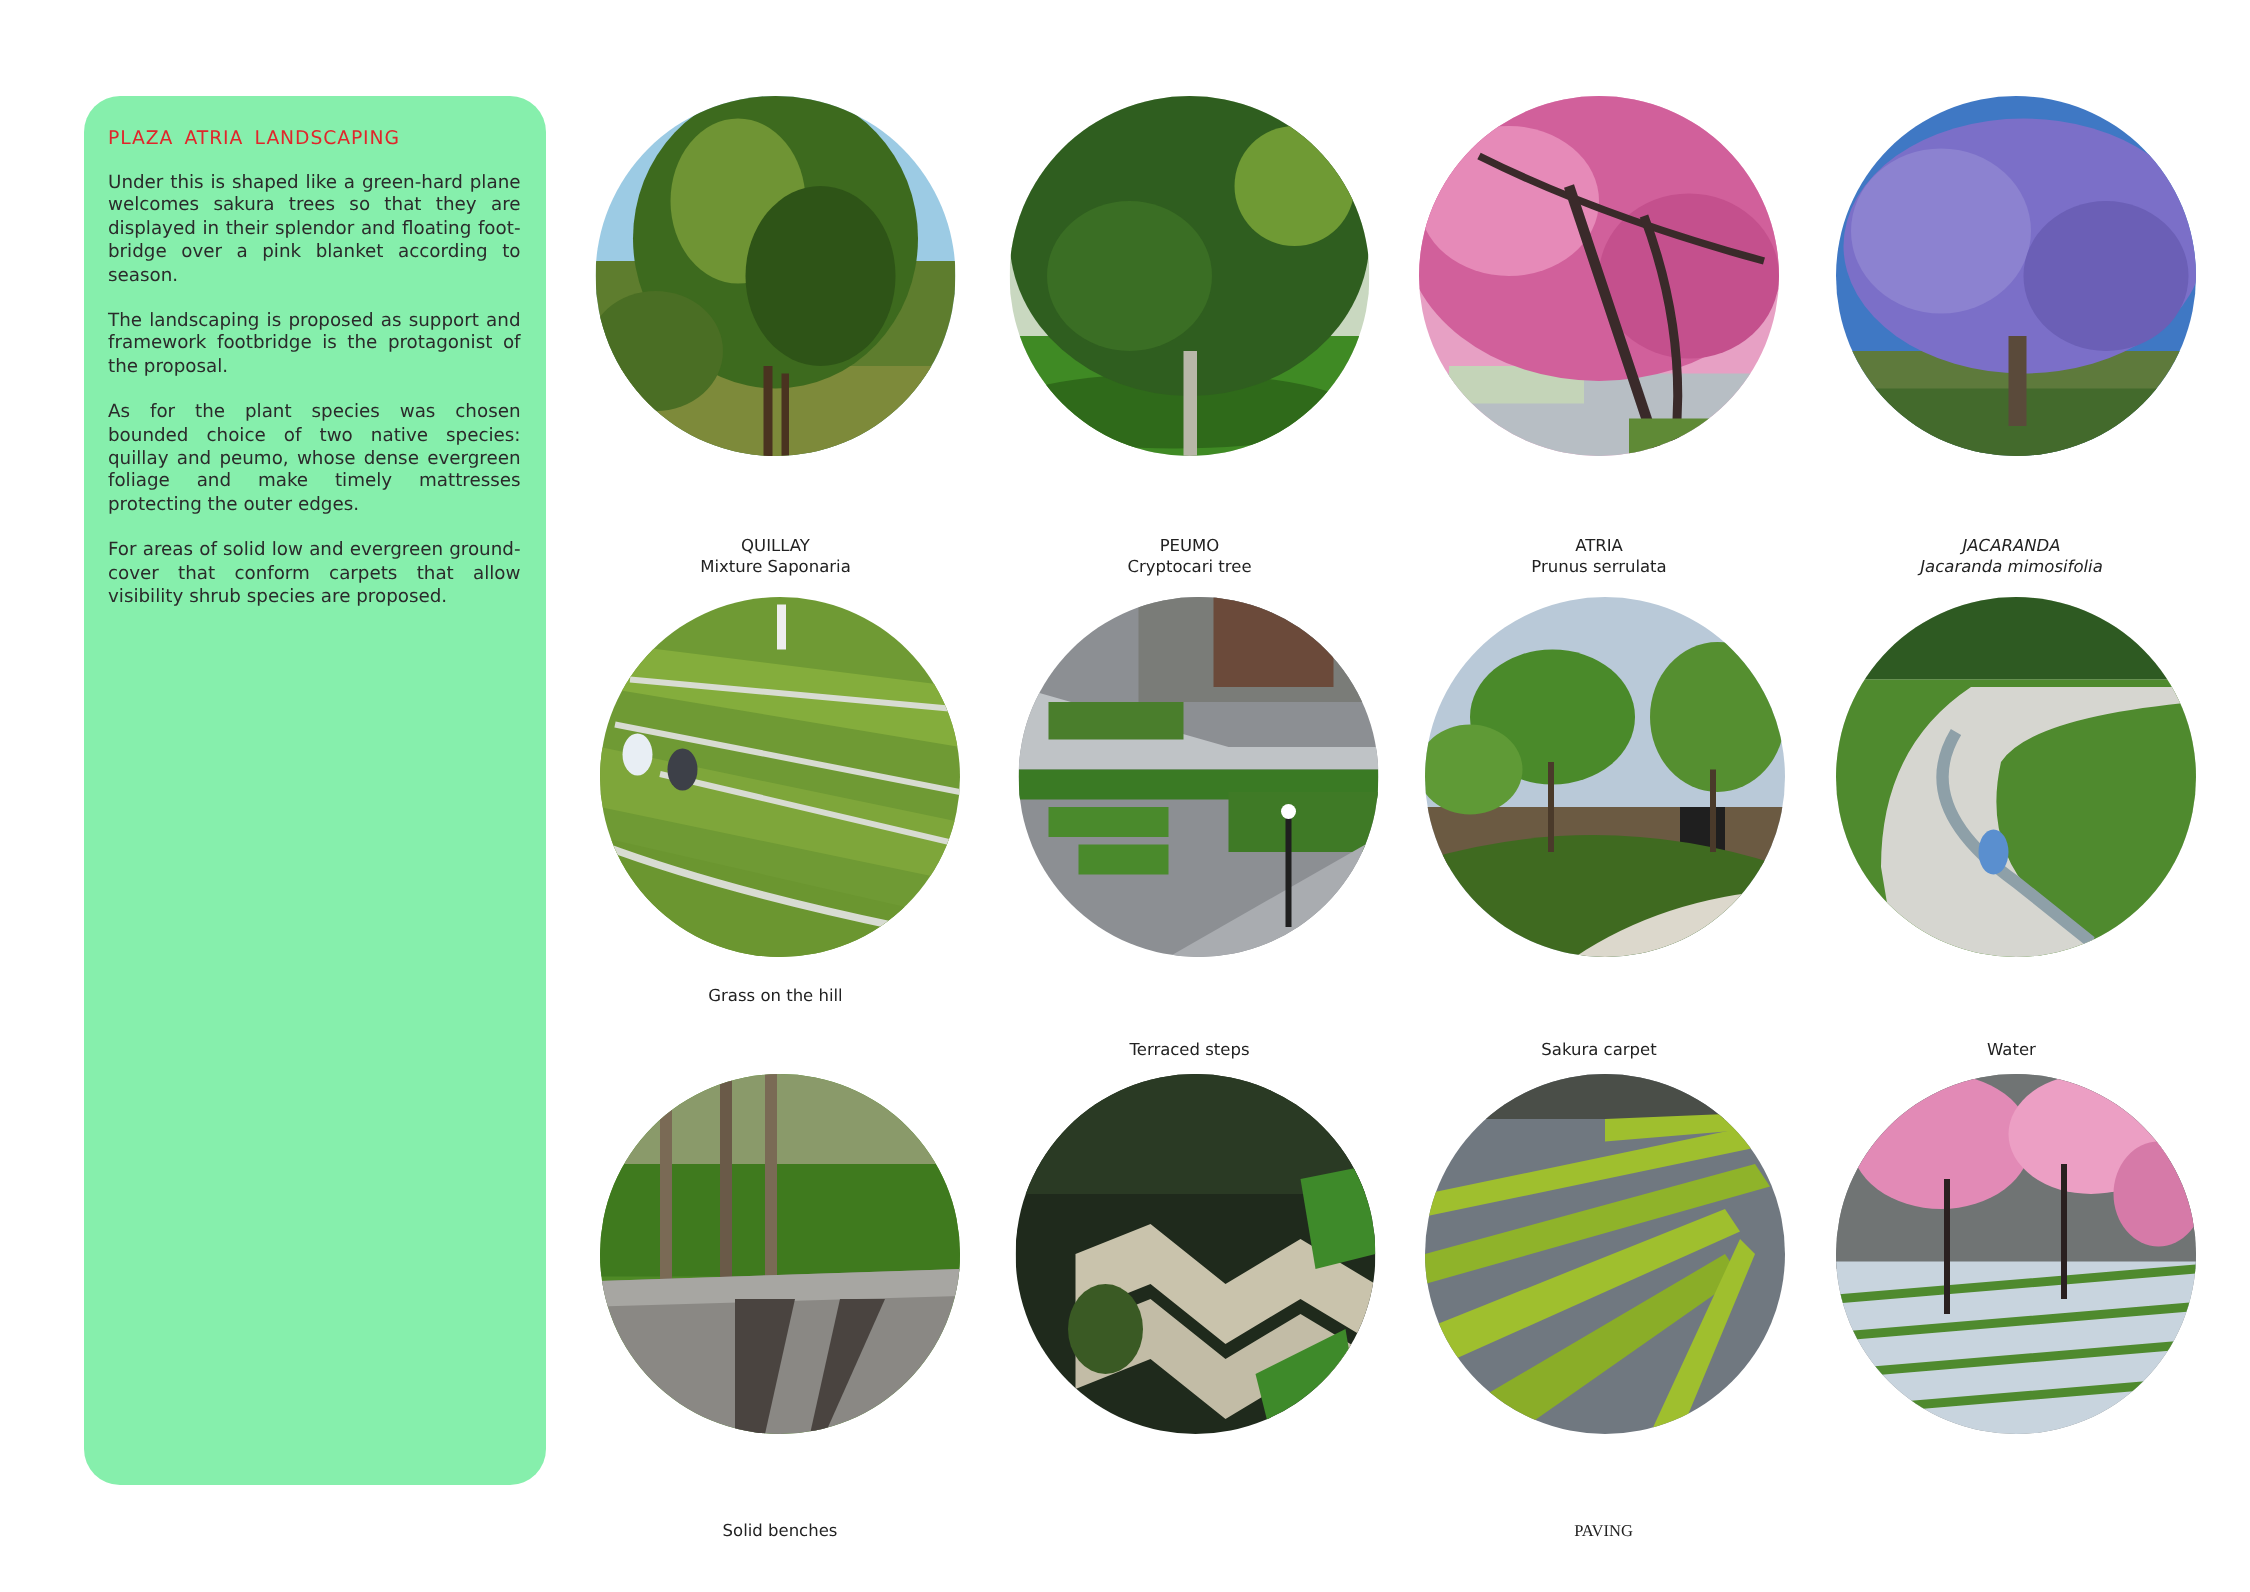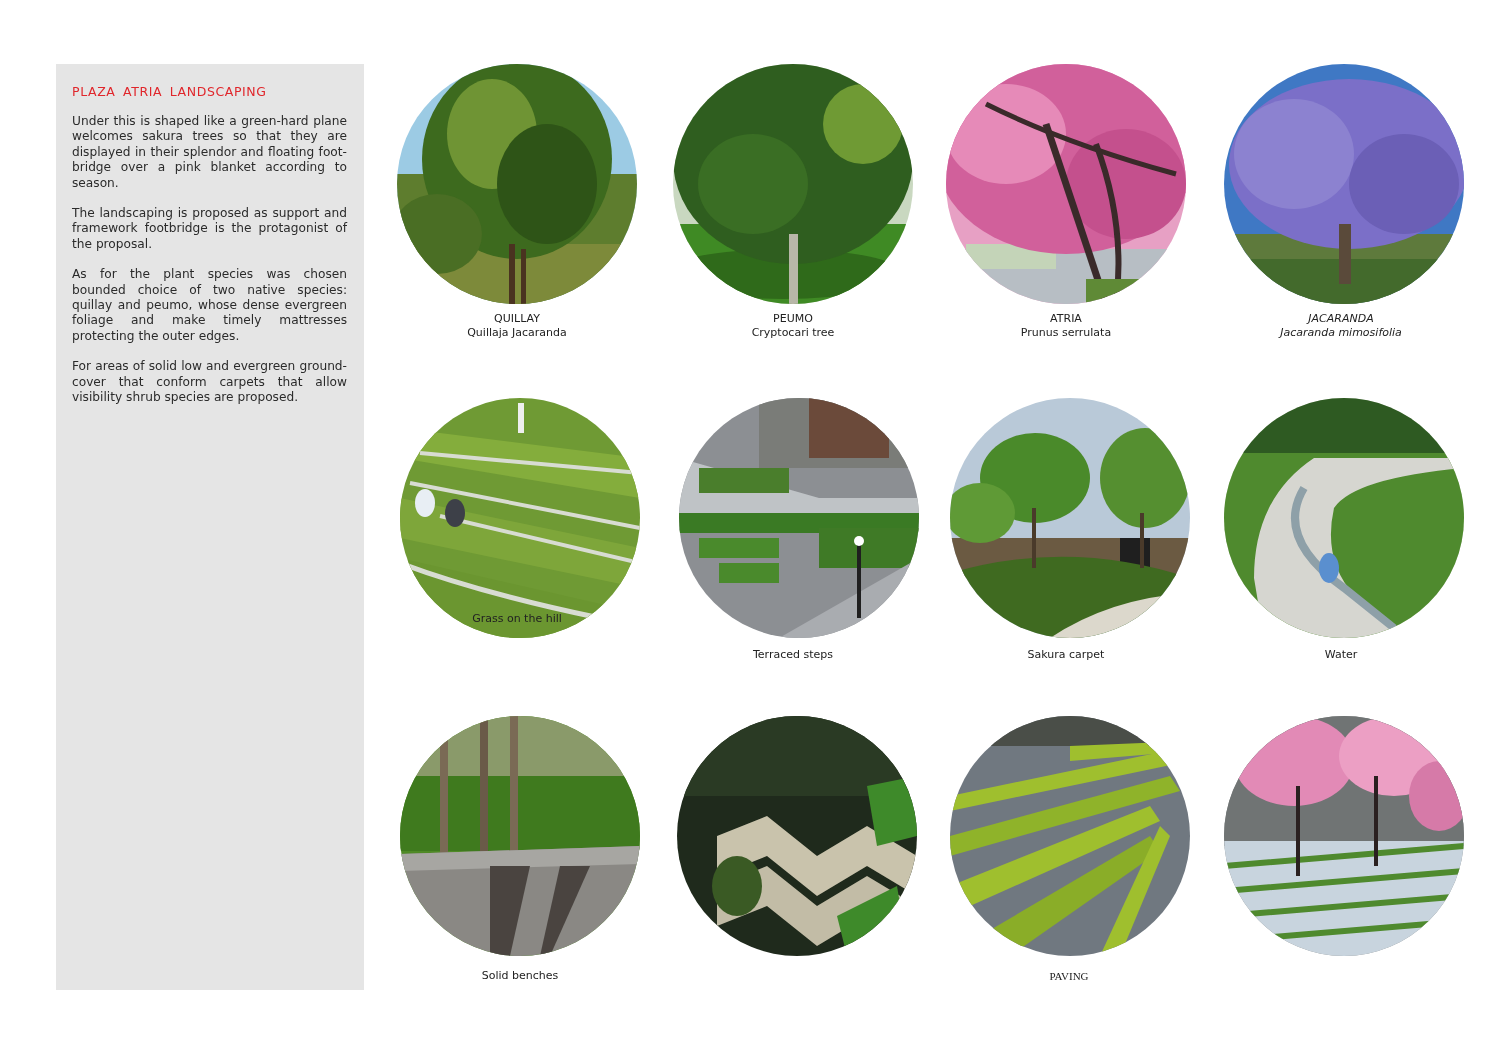--- a/index.html
+++ b/index.html
@@ -2,36 +2,36 @@
 <html><head>
 <meta charset="utf-8">
 <style>
   html, body { margin:0; padding:0; }
   body {
     width:1500px; height:1061px; background:#ffffff; position:relative; overflow:hidden;
     font-family:"DejaVu Sans", sans-serif; color:#2a2a2a;
   }
   .panel {
     position:absolute; left:56px; top:64px; width:308px; height:926px;
-    background:#e5e5e5; box-sizing:border-box; padding:20px 17px 0 16px;
+    background:#86efac; box-sizing:border-box; padding:20px 17px 0 16px;border-radius:24px;
   }
   .panel h1 {
     margin:0 0 15px 0; font-size:12.5px; font-weight:normal; letter-spacing:0.6px;
     word-spacing:3px;
   }
   .panel p {
     margin:0 0 15px 0; font-size:12.2px; line-height:15.4px; text-align:justify;
     color:#2b2b2b;
   }
   .circle {
     position:absolute; width:240px; height:240px; border-radius:50%; overflow:hidden;
   }
   .circle svg { width:100%; height:100%; display:block; }
   .caption {
-    position:absolute; width:260px; text-align:center; font-size:11px; line-height:14px; color:#222;
+    position:absolute; width:260px; text-align:center; font-size:11px; line-height:14px; color:#222;margin-top:45px;
   }
   .caption.wide { width:520px;font-family:Liberation Serif, serif; }
 </style>
 </head>
 <body>
 
 <div class="panel">
   <h1 style="color:#e0262b;">PLAZA ATRIA LANDSCAPING</h1>
   <p>Under this is shaped like a green-hard plane welcomes sakura trees so that they are displayed in their splendor and floating foot-bridge over a pink blanket according to season.</p>
   <p>The landscaping is proposed as support and framework footbridge is the protagonist of the proposal.</p>
@@ -84,21 +84,21 @@
     <rect y="195" width="240" height="45" fill="#436a2c"></rect>
     <ellipse cx="125" cy="100" rx="120" ry="85" fill="#7b6fc8"></ellipse>
     <ellipse cx="70" cy="90" rx="60" ry="55" fill="#8c82d0"></ellipse>
     <ellipse cx="180" cy="120" rx="55" ry="50" fill="#6b5fb6"></ellipse>
     <rect x="115" y="160" width="12" height="60" fill="#5a4a3a"></rect>
   </svg>
 </div>
 
 <div class="caption" style="left:387px; top:312px;">
   <div>QUILLAY</div>
-  <div>Quillaja Jacaranda</div>
+  <div>Mixture Saponaria</div>
 </div>
 <div class="caption" style="left:663px; top:312px;">
   <div>PEUMO</div>
   <div>Cryptocari tree</div>
 </div>
 <div class="caption" style="left:936px; top:312px;">
   <div>ATRIA</div>
   <div>Prunus serrulata</div>
 </div>
 <div class="caption" style="left:1211px; top:312px;font-style:italic;">

